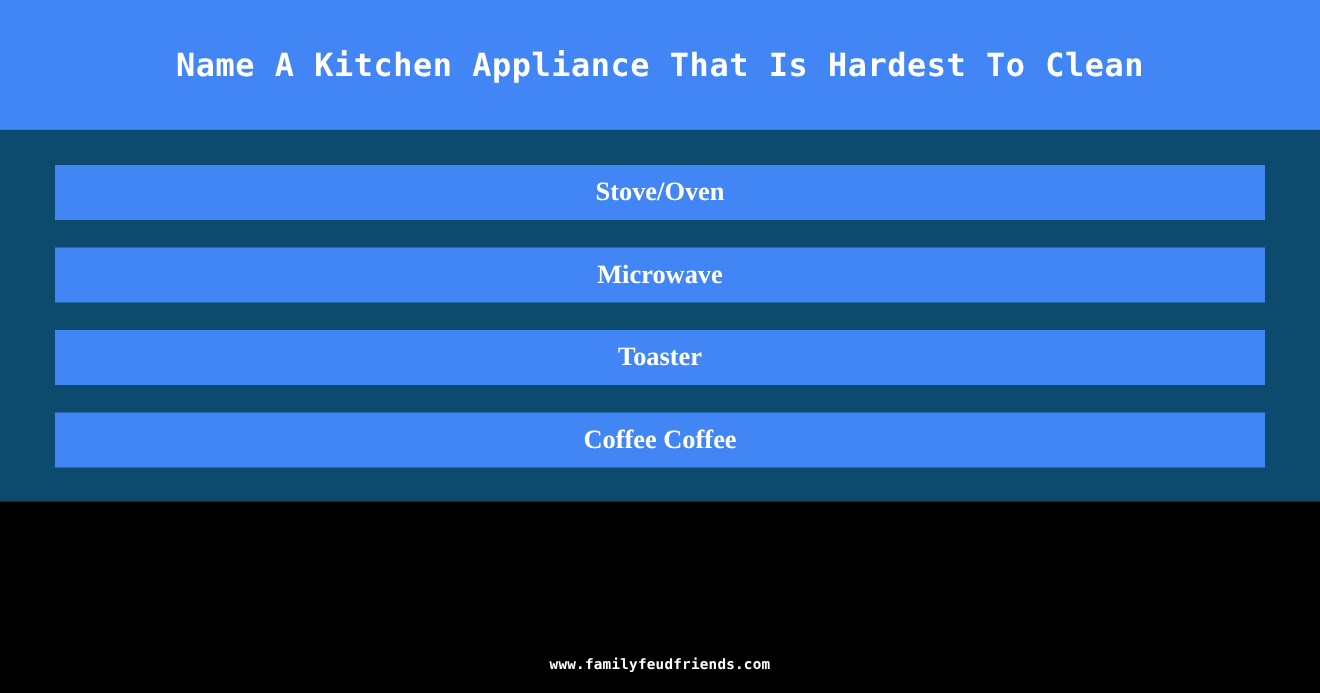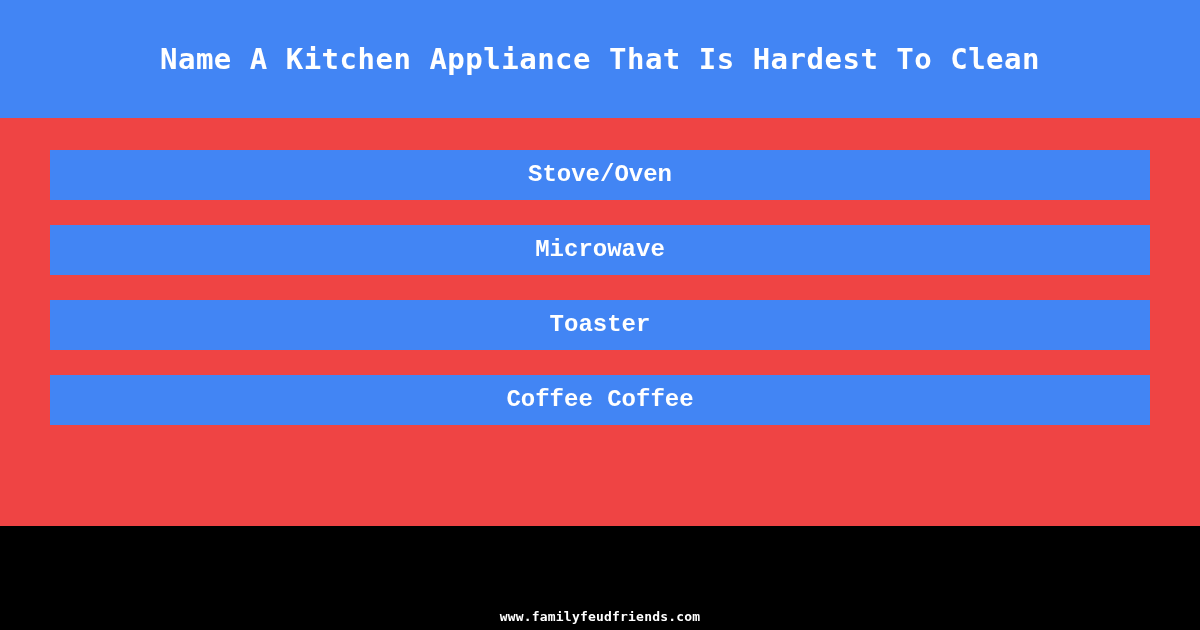--- a/index.html
+++ b/index.html
@@ -10,22 +10,22 @@
     width: 1200px;
     height: 630px;
     background: #000000;
     font-family: "DejaVu Sans Mono", "Liberation Mono", monospace;
     overflow: hidden;
   }
 
   .page {
     position: relative;
     width: 1200px;
-    height: 526px;
-    background: #ef4444;
+    height: 456px;
+    background: #0c4a6e;
   }
 
   
   .header-band {
     position: absolute;
     left: 0;
     top: 0;
     width: 1200px;
     height: 118px;
     background: #4285f4;
@@ -62,38 +62,37 @@
     align-items: center;
     justify-content: center;
     box-sizing: border-box;
     padding: 0 16px;
   }
   .answer-row:last-child {
     margin-bottom: 0;
   }
   .answer-text {
     color: #ffffff;
-    font-family: Liberation Mono, monospace;
+    font-family: Liberation Serif, serif;
     font-size: 24px;
     font-weight: bold;
     line-height: 1;
     text-align: center;
     white-space: nowrap;
   }
 
   
   .footer {
     position: absolute;
     left: 0;
     top: 598px;
     width: 1200px;
     display: flex;
     align-items: center;
     justify-content: center;
-    margin-top: 12px;
   }
   .footer-url {
     color: #ffffff;
     font-family: "DejaVu Sans Mono", "Liberation Mono", monospace;
     font-size: 13px;
     font-weight: bold;
     line-height: 1;
     letter-spacing: 0.2px;
     white-space: nowrap;
   }

